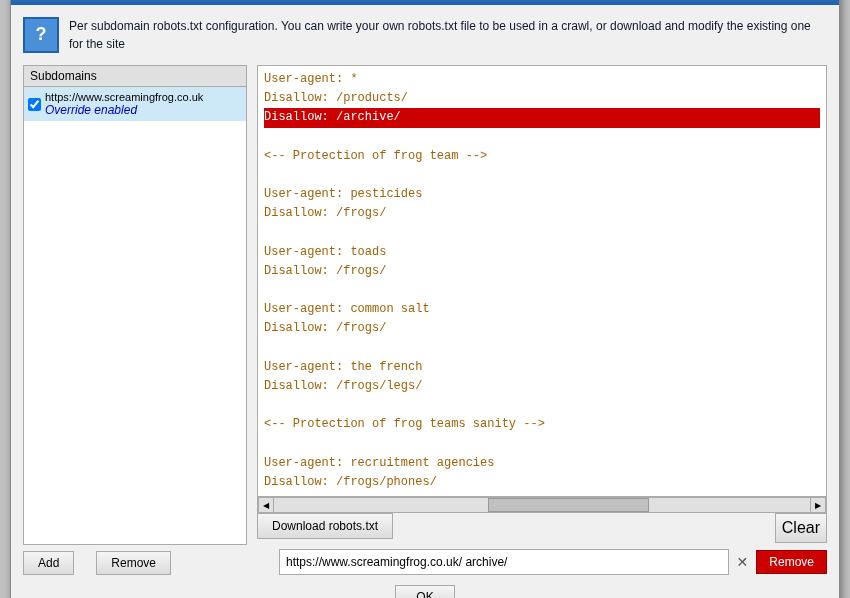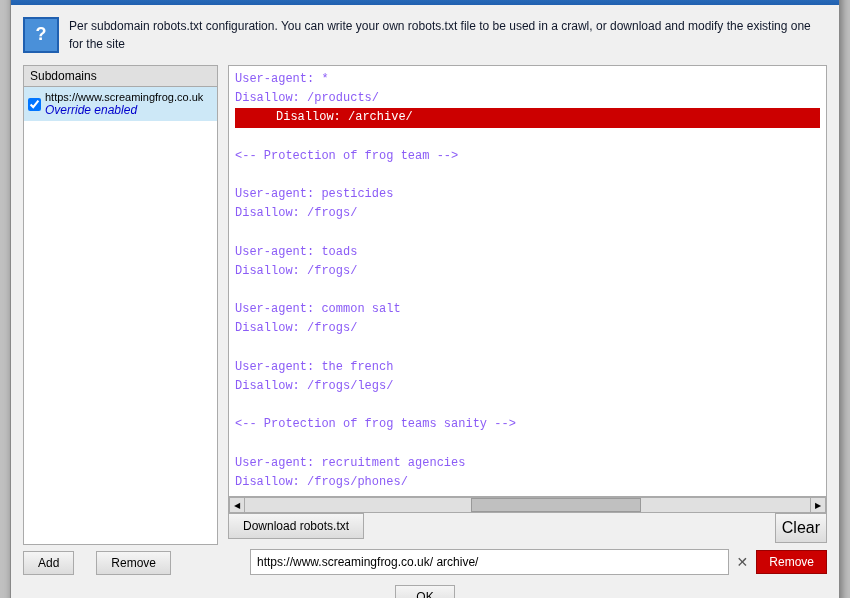--- a/index.html
+++ b/index.html
@@ -54,21 +54,21 @@
       font-size: 12px;
       line-height: 1.5;
       color: #0f172a;
     }
     .main-content {
       display: flex;
       gap: 10px;
       margin-bottom: 10px;
     }
     .subdomains-panel {
-      width: 195px;
+      width: 224px;
       flex-shrink: 0;
       display: flex;
       flex-direction: column;
     }
     .subdomains-label {
       background: #e0e0e0;
       border: 1px solid #aaa;
       border-bottom: none;
       padding: 3px 6px;
       font-size: 12px;
@@ -225,25 +225,24 @@
       font-size: 12px;
       line-height: 1.6;
       padding: 4px 6px;
       white-space: pre;
       overflow: hidden;
     }
     .line-highlighted {
       display: block;
       background: #cc0000;
       color: white;
-      padding-left: 41px;
     }
     .line-normal {
       display: block;
-      color: #8b5cf6;
+      color: #a16207;
     }
   </style>
 </head>
 <body>
 
 <div class="dialog">
 
   <div class="title-bar">
     
     

